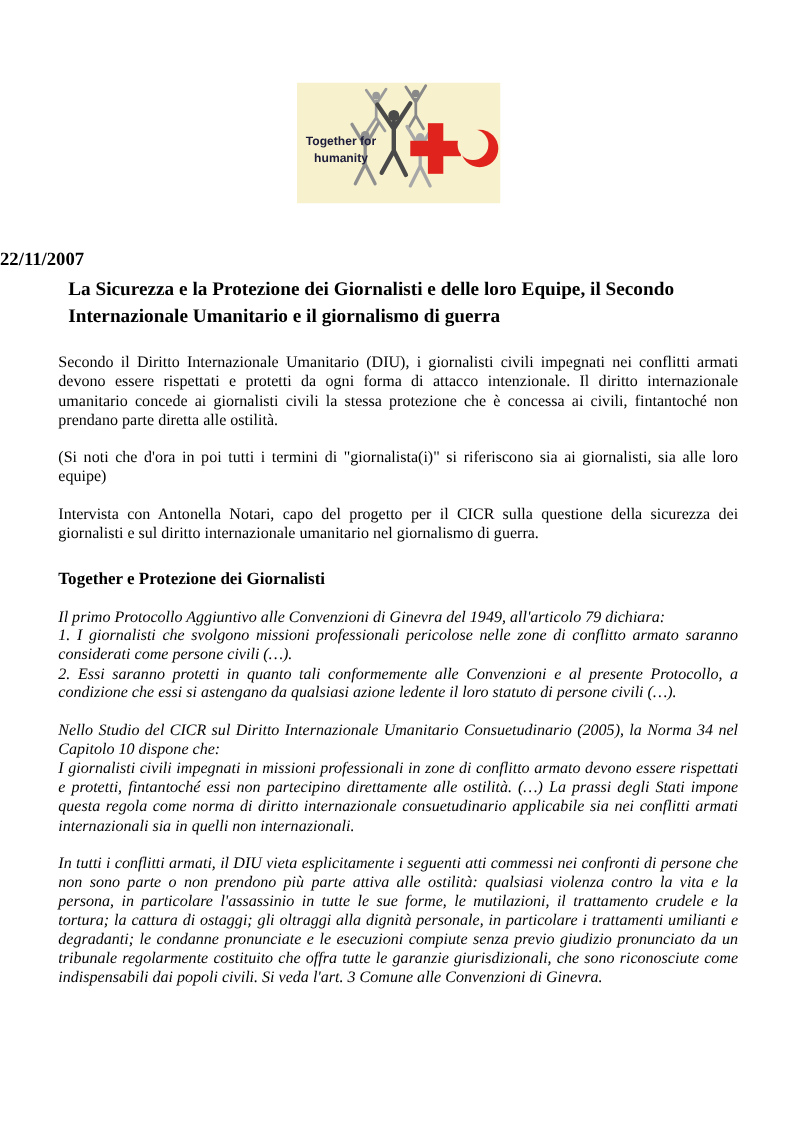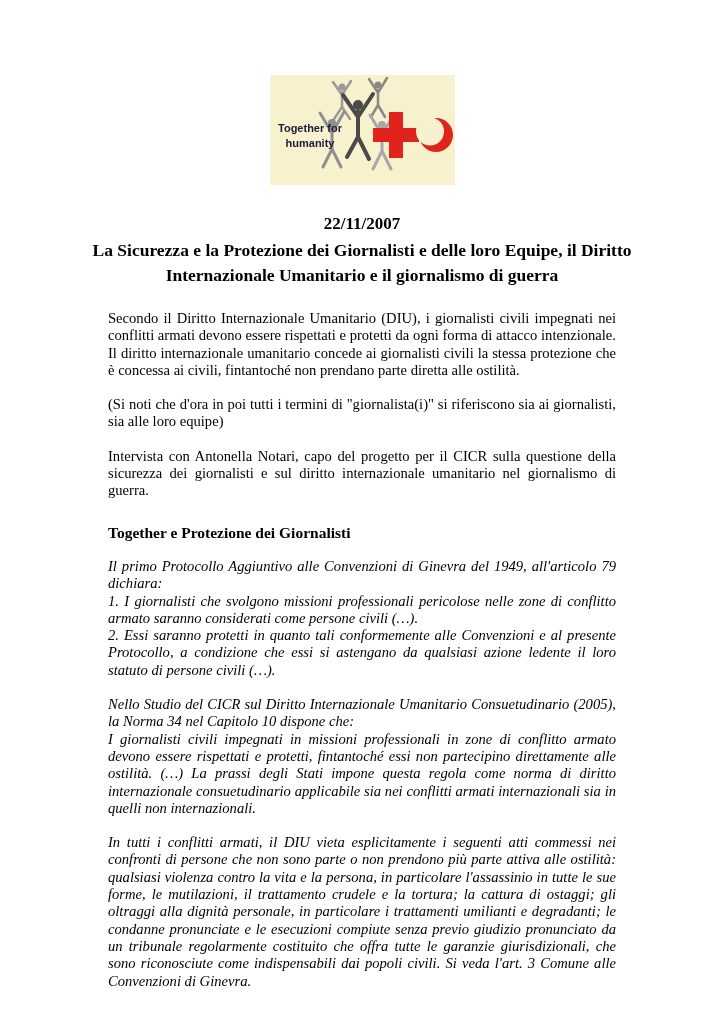--- a/index.html
+++ b/index.html
@@ -14,35 +14,35 @@
     color: #000000;
     overflow: hidden;
   }
   .logo-wrap {
     padding-top: 75px;
     display: flex;
     justify-content: center;
     text-align: right;
   }
   .logo-svg { width: 185px; height: 110px; display: block; }
-  .doc-header { margin-top: 28px; text-align: center; }
+  .doc-header { margin-top: 40px; text-align: left; }
   .doc-date {
     font-size: 17px;
     font-weight: bold;
     line-height: 22px;
   }
   .doc-title {
     margin: 3px auto 0;
     width: 600px;
     font-size: 17.5px;
     font-weight: bold;
     line-height: 25px;
   }
   .body-text {
-    margin: 22px 108px 0;
+    margin: 22px 53px 0;
     font-size: 14.6px;
     line-height: 17.3px;
     text-align: justify;
   }
   .body-text p {
     margin: 0 0 17px 0;
     white-space: pre-line;
   }
   p.question {
     font-weight: bold;
@@ -98,21 +98,21 @@
         <circle cx="160" cy="56.5" r="14" fill="#f7f2cd"></circle>
       </g>
 
       <text x="40" y="57" text-anchor="middle" font-family="Liberation Sans, sans-serif" font-size="11" font-weight="bold" fill="#1c1c3a">Together for</text>
       <text x="40" y="72" text-anchor="middle" font-family="Liberation Sans, sans-serif" font-size="11" font-weight="bold" fill="#1c1c3a">humanity</text>
     </svg>
   </div>
 
   <div class="doc-header">
     <div class="doc-date">22/11/2007</div>
-    <h1 class="doc-title">La Sicurezza e la Protezione dei Giornalisti e delle loro Equipe, il Diritto Internazionale Umanitario e il giornalismo di guerra</h1>
+    <h1 class="doc-title">La Sicurezza e la Protezione dei Giornalisti e delle loro Equipe, il Secondo Internazionale Umanitario e il giornalismo di guerra</h1>
   </div>
 
   <div class="body-text">
     <p>Secondo il Diritto Internazionale Umanitario (DIU), i giornalisti civili impegnati nei conflitti armati devono essere rispettati e protetti da ogni forma di attacco intenzionale. Il diritto internazionale umanitario concede ai giornalisti civili la stessa protezione che è concessa ai civili, fintantoché non prendano parte diretta alle ostilità.</p>
 
     <p>(Si noti che d'ora in poi tutti i termini di "giornalista(i)" si riferiscono sia ai giornalisti, sia alle loro equipe)</p>
 
     <p>Intervista con Antonella Notari, capo del progetto per il CICR sulla questione della sicurezza dei giornalisti e sul diritto internazionale umanitario nel giornalismo di guerra.</p>
 
     <h2 class="section-heading">Together e Protezione dei Giornalisti</h2>

